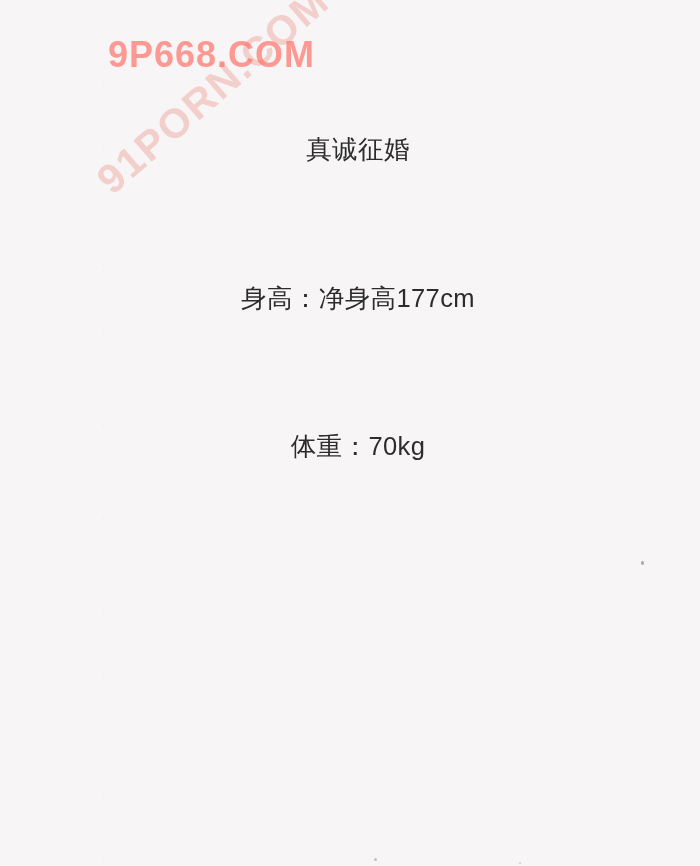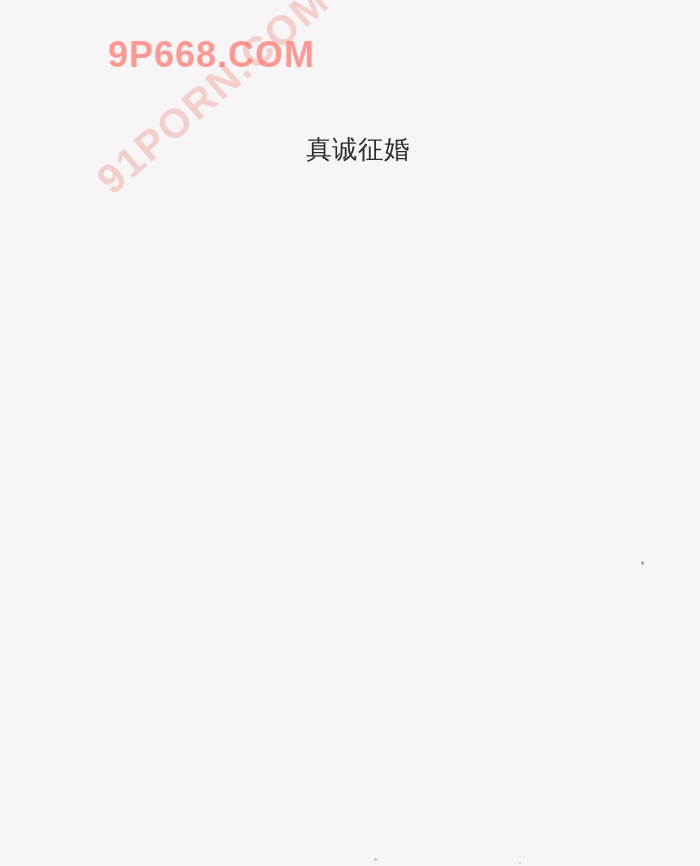--- a/index.html
+++ b/index.html
@@ -74,20 +74,22 @@
   .speck.s2 { width: 3px; height: 3px; left: 374px; top: 858px; opacity: 0.5; }
   .speck.s3 { width: 2px; height: 2px; left: 519px; top: 862px; opacity: 0.4; }
 </style>
 </head>
 <body>
 
 <div class="paper-texture"></div>
 
 <div class="post-body">
   <div class="line">真诚征婚</div>
+  <div class="line">身高：净身高177cm</div>
+  <div class="line">体重：70kg</div>
   
   
   
   
   
   
   
   
   
   

